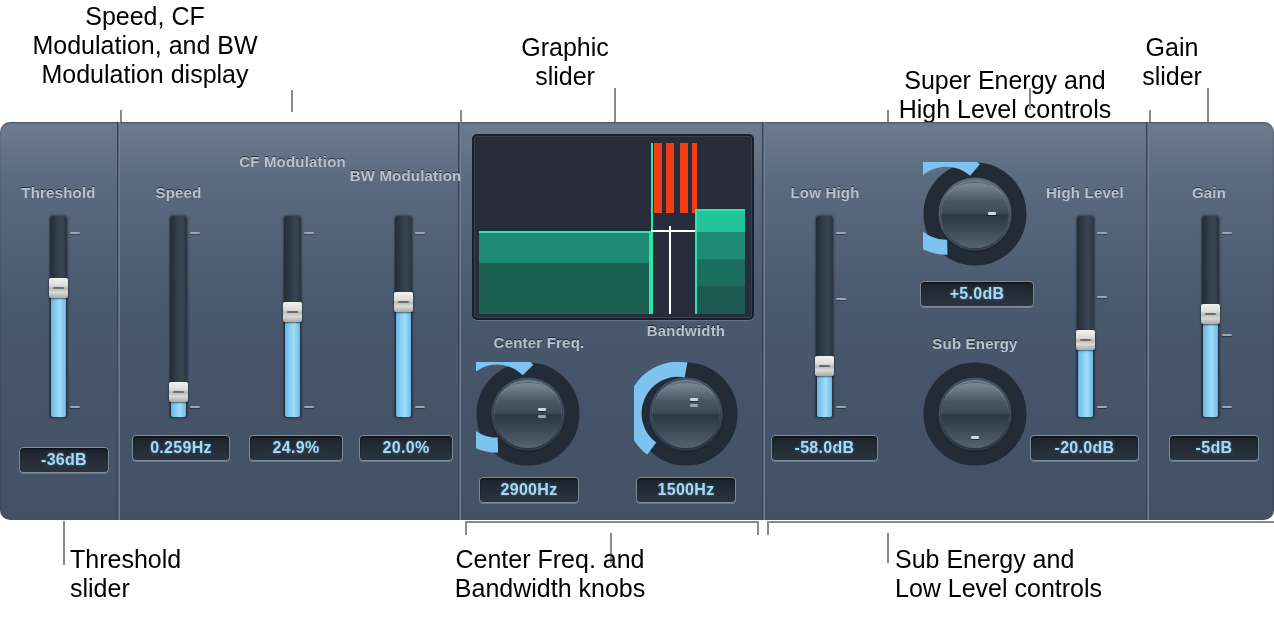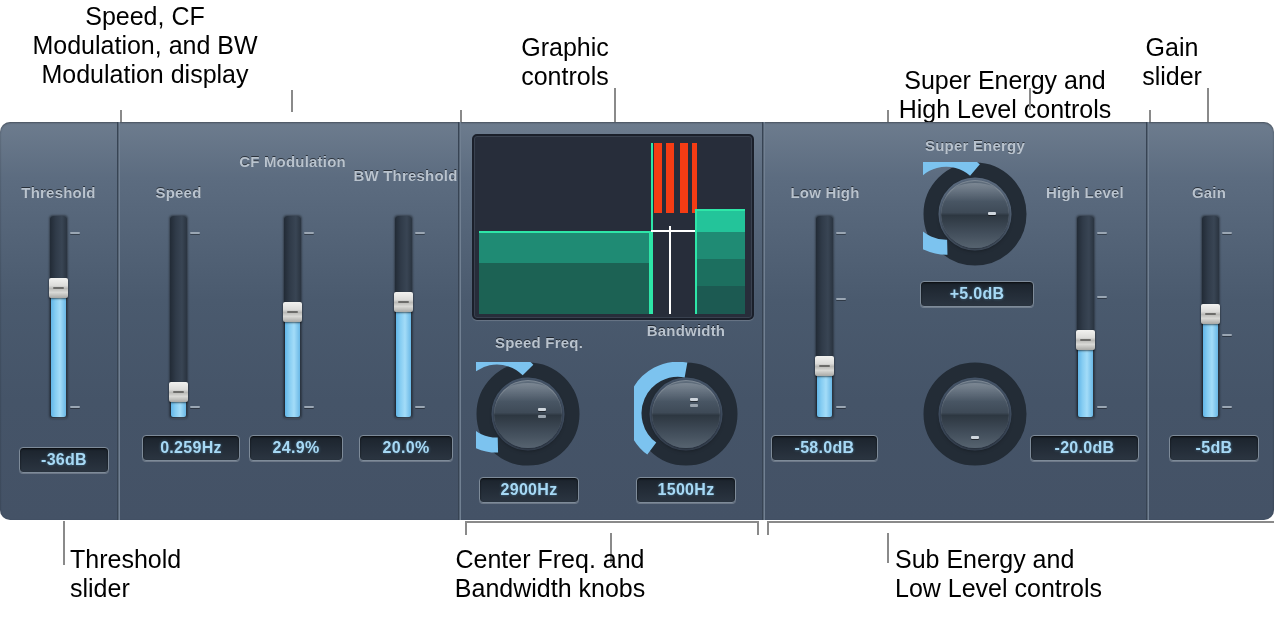--- a/index.html
+++ b/index.html
@@ -72,21 +72,21 @@
 </head>
 <body>
 
 <div class="callout" style="left:0px;top:2px;width:290px;">Speed, CF
 Modulation, and BW
 Modulation display</div>
 <div class="leader" style="left:291px;top:90px;width:2px;height:22px;"></div>
 <div class="bracket" style="left:120px;top:110px;width:338px;height:12px;"></div>
 
 <div class="callout" style="left:470px;top:33px;width:190px;">Graphic
-controls</div>
+slider</div>
 <div class="leader" style="left:614px;top:88px;width:2px;height:34px;"></div>
 
 <div class="callout" style="left:760px;top:33px;width:490px;margin-top:33px;">Super Energy and
 High Level controls</div>
 <div class="leader" style="left:1029px;top:88px;width:2px;height:22px;"></div>
 <div class="bracket" style="left:887px;top:110px;width:260px;height:12px;"></div>
 
 <div class="callout" style="left:1090px;top:33px;width:164px;">Gain
 slider</div>
 <div class="leader" style="left:1207px;top:88px;width:2px;height:34px;"></div>
@@ -110,38 +110,38 @@
   </div>
 
   <div class="sect" style="left:120px;width:117px;">
     <div class="clabel" style="left:0;top:62px;width:117px;">Speed</div>
     <div class="slider" style="left:50px;top:94px;height:202px;">
       <div class="sfill" style="height:24px;"></div>
       <div class="sthumb" style="top:166px;"></div>
     </div>
     <div class="tick" style="left:70px;top:110px;"></div>
     <div class="tick" style="left:70px;top:284px;"></div>
-    <div class="valfield" style="left:22px;top:313px;width:96px;text-align:center;">0.259Hz</div>
+    <div class="valfield" style="left:12px;top:313px;width:96px;text-align:center;">0.259Hz</div>
   </div>
 
   <div class="sect" style="left:234px;width:117px;">
     <div class="clabel" style="left:0;top:31px;width:117px;">CF
 Modulation</div>
     <div class="slider" style="left:50px;top:94px;height:202px;">
       <div class="sfill" style="height:104px;"></div>
       <div class="sthumb" style="top:86px;"></div>
     </div>
     <div class="tick" style="left:70px;top:110px;"></div>
     <div class="tick" style="left:70px;top:284px;"></div>
     <div class="valfield" style="left:15px;top:313px;width:92px;">24.9%</div>
   </div>
 
   <div class="sect" style="left:347px;width:117px;">
     <div class="clabel" style="left:0;top:45px;width:117px;">BW
-Threshold</div>
+Modulation</div>
     <div class="slider" style="left:48px;top:94px;height:202px;">
       <div class="sfill" style="height:114px;"></div>
       <div class="sthumb" style="top:76px;"></div>
     </div>
     <div class="tick" style="left:68px;top:110px;"></div>
     <div class="tick" style="left:68px;top:284px;"></div>
     <div class="valfield" style="left:12px;top:313px;width:92px;">20.0%</div>
   </div>
 
   <div class="sect" style="left:461px;width:301px;">
@@ -162,21 +162,21 @@
       <div class="gband" style="left:177px;top:94px;width:44px;height:2px;background:#ffffff;"></div>
       <div class="gband" style="left:195px;top:90px;width:2px;height:88px;background:#ffffff;"></div>
 
       <div class="gband" style="left:221px;top:73px;width:50px;height:23px;background:#23c49a;border-top:2px solid #2ee6a8;"></div>
       <div class="gband" style="left:221px;top:96px;width:50px;height:27px;background:#1f8b74;"></div>
       <div class="gband" style="left:221px;top:123px;width:50px;height:27px;background:#1c6f5f;"></div>
       <div class="gband" style="left:221px;top:150px;width:50px;height:28px;background:#1c5a52;"></div>
       <div class="gband" style="left:221px;top:73px;width:2px;height:105px;background:#2ee6a8;"></div>
     </div>
 
-    <div class="clabel" style="left:8px;top:212px;width:140px;">Speed Freq.</div>
+    <div class="clabel" style="left:8px;top:212px;width:140px;">Center Freq.</div>
     <div class="knob" style="left:15px;top:240px;width:104px;height:104px;">
       <svg width="104" height="104" style="position:absolute;left:0;top:0;">
         <circle cx="52" cy="52" r="44" fill="none" stroke="#232c36" stroke-width="15"></circle>
         <path d="M 52 8 A 44 44 0 1 0 21.9 83.1" fill="none" stroke="#7cc3ef" stroke-width="15" stroke-linecap="butt"></path>
       </svg>
       <div class="body" style="left:18px;top:18px;width:68px;height:68px;"></div>
       <div class="gloss" style="left:22px;top:21px;width:60px;height:34px;"></div>
       <div class="ind" style="left:62px;top:46px;"></div>
       <div class="ind2" style="left:62px;top:53px;"></div>
     </div>
@@ -201,32 +201,32 @@
     <div class="clabel" style="left:0;top:62px;width:120px;">Low High</div>
     <div class="slider" style="left:51px;top:94px;height:202px;">
       <div class="sfill" style="height:50px;"></div>
       <div class="sthumb" style="top:140px;"></div>
     </div>
     <div class="tick" style="left:71px;top:110px;"></div>
     <div class="tick" style="left:71px;top:176px;"></div>
     <div class="tick" style="left:71px;top:284px;"></div>
     <div class="valfield" style="left:6px;top:313px;width:105px;">-58.0dB</div>
 
-    <div class="clabel" style="left:115px;top:15px;width:190px;">Super Energy</div>
     <div class="knob" style="left:158px;top:40px;width:104px;height:104px;">
       <svg width="104" height="104" style="position:absolute;left:0;top:0;">
         <circle cx="52" cy="52" r="44" fill="none" stroke="#232c36" stroke-width="15"></circle>
         <path d="M 52 8 A 44 44 0 1 0 24.3 85.3" fill="none" stroke="#7cc3ef" stroke-width="15" stroke-linecap="butt"></path>
       </svg>
       <div class="body" style="left:18px;top:18px;width:68px;height:68px;"></div>
       <div class="gloss" style="left:22px;top:21px;width:60px;height:34px;"></div>
       <div class="ind" style="left:65px;top:50px;"></div>
     </div>
     <div class="valfield" style="left:155px;top:159px;width:112px;">+5.0dB</div>
 
+    <div class="clabel" style="left:115px;top:213px;width:190px;">Sub Energy</div>
     <div class="knob" style="left:158px;top:240px;width:104px;height:104px;">
       <svg width="104" height="104" style="position:absolute;left:0;top:0;">
         <circle cx="52" cy="52" r="44" fill="none" stroke="#232c36" stroke-width="15"></circle>
       </svg>
       <div class="body" style="left:18px;top:18px;width:68px;height:68px;"></div>
       <div class="gloss" style="left:22px;top:21px;width:60px;height:34px;"></div>
       <div class="ind" style="left:48px;top:74px;"></div>
     </div>
 
     <div class="clabel" style="left:255px;top:62px;width:130px;">High Level</div>

